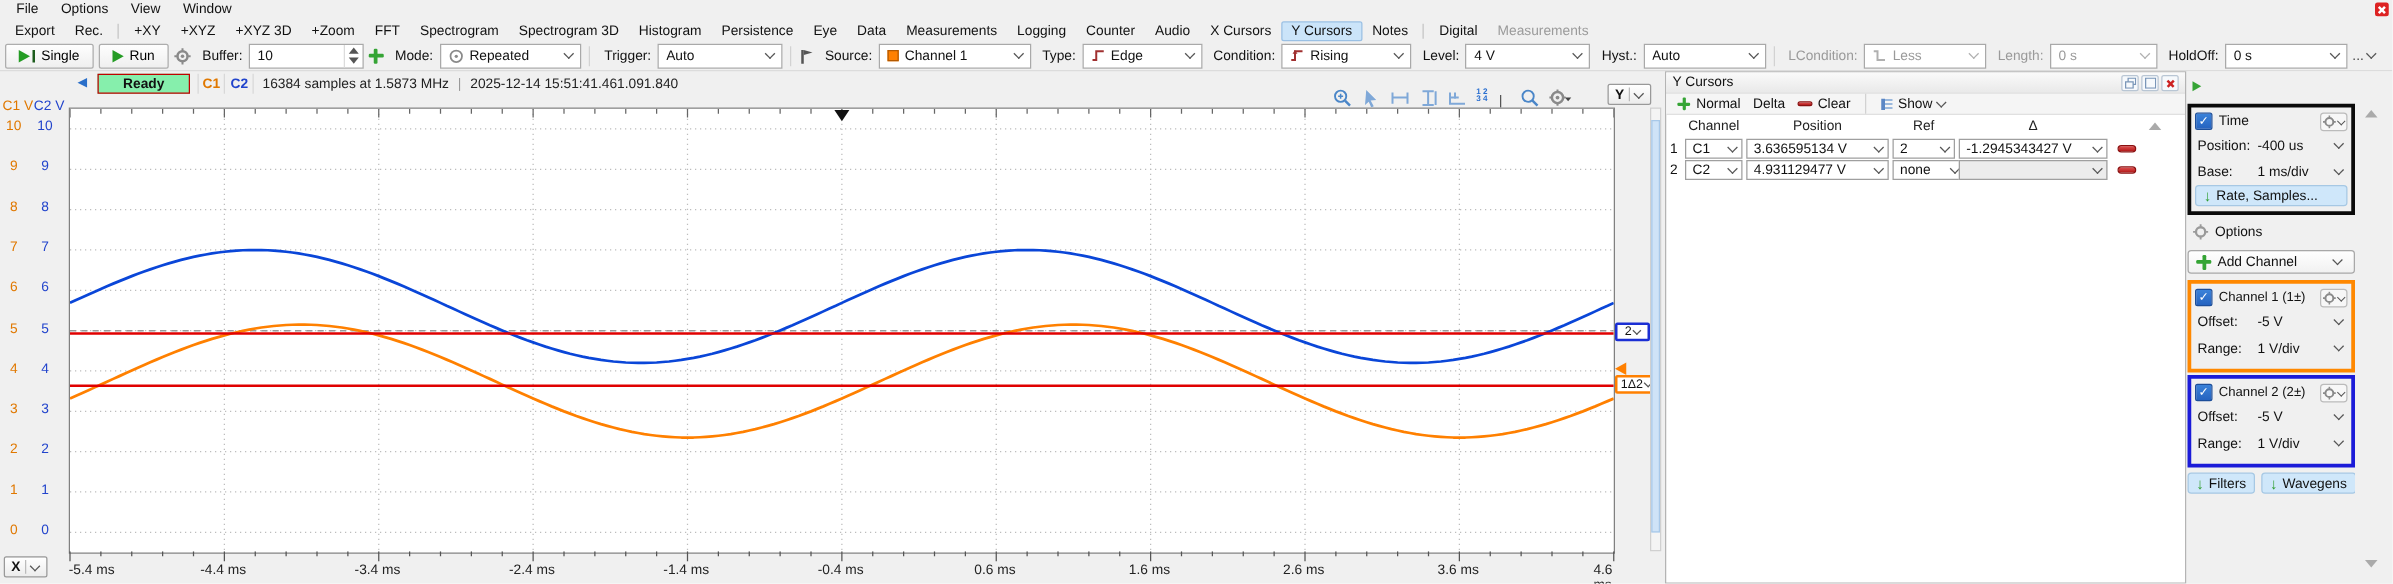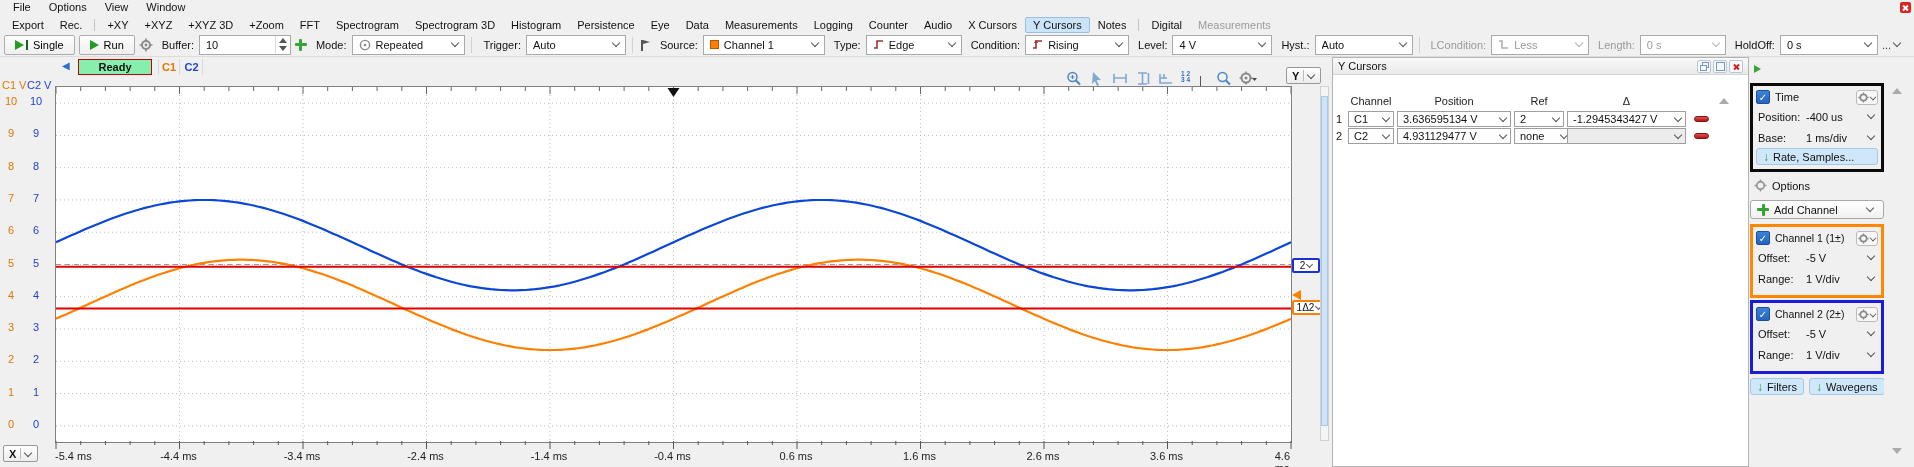--- a/index.html
+++ b/index.html
@@ -291,20 +291,25 @@
     <span id="overflow">
       <span>...</span>
         <span class="chev"></span>
     </span>
   </div>
 
   <span class="abs" id="back-arrow">◀</span>
   <span class="abs" id="ready-box">Ready</span>
   <span class="abs" id="c1-badge">C1</span>
   <span class="abs" id="c2-badge">C2</span>
+  <span class="abs" id="acq-info">
+    <span>16384 samples at 1.5873 MHz</span>
+    <span style="color:#999;margin:0 4px;">|</span>
+    <span>2025-12-14 15:51:41.461.091.840</span>
+  </span>
 
   <span class="abs tool-ic" style="left:1066px">
     <svg width="16" height="15">
         <circle cx="6.5" cy="6" r="4.5" fill="none" stroke="#4a86c8" stroke-width="1.5"></circle>
         <path d="M10 9.5l4 4" stroke="#4a86c8" stroke-width="2"></path>
         <path d="M4.5 6h4M6.5 4v4" stroke="#4a86c8" stroke-width="1.2"></path>
       </svg></span>
   <span class="abs tool-ic" style="left:1089px">
     <svg width="16" height="15">
         <path d="M4 1l8 8-4.5.3L10 14l-2 1-2-4.7L3 13z" fill="#7fa8d8"></path>
@@ -542,20 +547,39 @@
             </svg>
           </span>
         <span class="winbtn">
             <svg width="9" height="9">
               <rect x="0.5" y="0.5" width="8" height="8" fill="none" stroke="#7a96b8"></rect>
             </svg>
           </span>
         <span class="winbtn xclose"></span>
       </span>
     </div>
+    <div id="yc-toolbar">
+      <span class="tb-item">
+        <span class="plus-ic" style="transform:scale(.85)"></span>
+        <span>Normal</span>
+      </span>
+      <span class="tb-item">
+        <span>Delta</span>
+      </span>
+      <span class="tb-item">
+        <span class="minus-ic"></span>
+        <span>Clear</span>
+      </span>
+      <span class="vsep"></span>
+      <span class="tb-item">
+        <span class="list-ic"></span>
+        <span>Show</span>
+        <span class="chev" style="margin:0 0 2px 0"></span>
+      </span>
+    </div>
     <div id="yc-headers">
         <span class="yc-h" style="left: 15px; width: 46px;">Channel</span>
         <span class="yc-h" style="left: 64px; width: 114px;">Position</span>
         <span class="yc-h" style="left: 181px; width: 50px;">Ref</span>
         <span class="yc-h" style="left: 234px; width: 119px;">Δ</span>
       </div>
     <div id="yc-rows">
         <div class="yc-row" style="top: 53px;">
           <span class="yc-num">1</span>
           <div class="tdd" style="left: 15px; width: 46px;">

